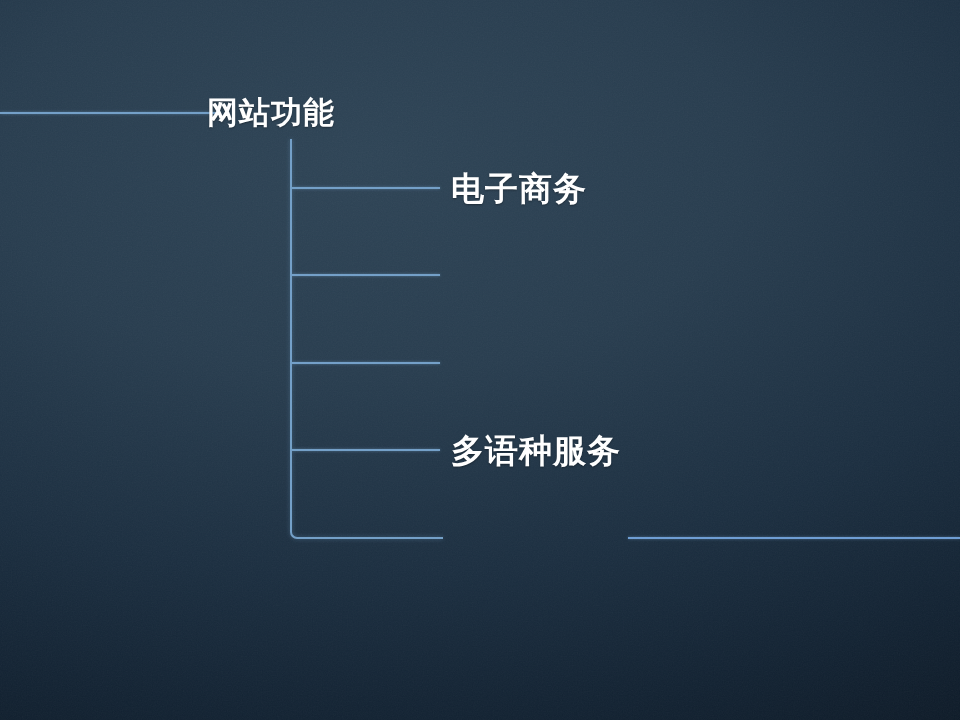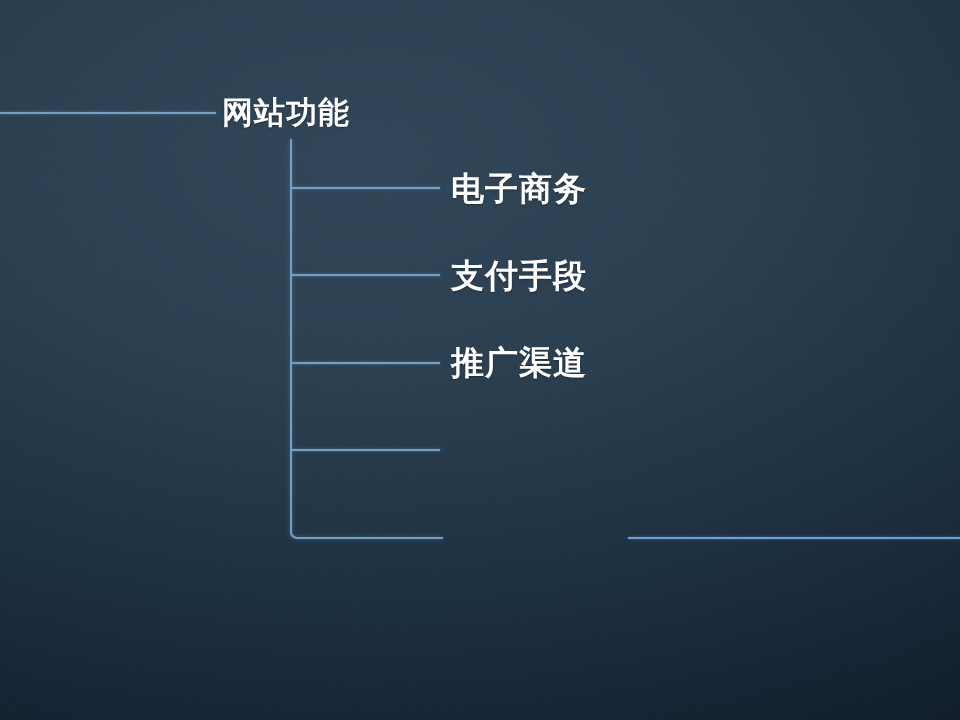--- a/index.html
+++ b/index.html
@@ -27,21 +27,21 @@
   }
   .label {
     position: absolute;
     color: #ffffff;
     font-weight: bold;
     white-space: nowrap;
     letter-spacing: 1px;
     text-shadow: 0 1px 2px rgba(0,0,0,0.35);
   }
   .root-label {
-    left: 222px;
+    left: 207px;
     top: 96px;
     font-size: 31px;
     line-height: 34px;
   }
   .child-label {
     left: 451px;
     font-size: 33px;
     line-height: 33px;
   }
   .child-label.c0 { top: 172px; }
@@ -105,18 +105,17 @@
   <div class="label root-label">网站功能</div>
 
   <div class="tree-frame"></div>
 
   <div class="line branch-line b0"></div>
   <div class="line branch-line b1"></div>
   <div class="line branch-line b2"></div>
   <div class="line branch-line b3"></div>
 
   <div class="label child-label c0">电子商务</div>
-  <div class="label child-label c1">支付手段</div>
-  <div class="label child-label c2">推广渠道</div>
+  <div class="label child-label c3">多语种服务</div>
 
   <div class="line trailing-line"></div>
 
 </div>
 
 </body></html>

